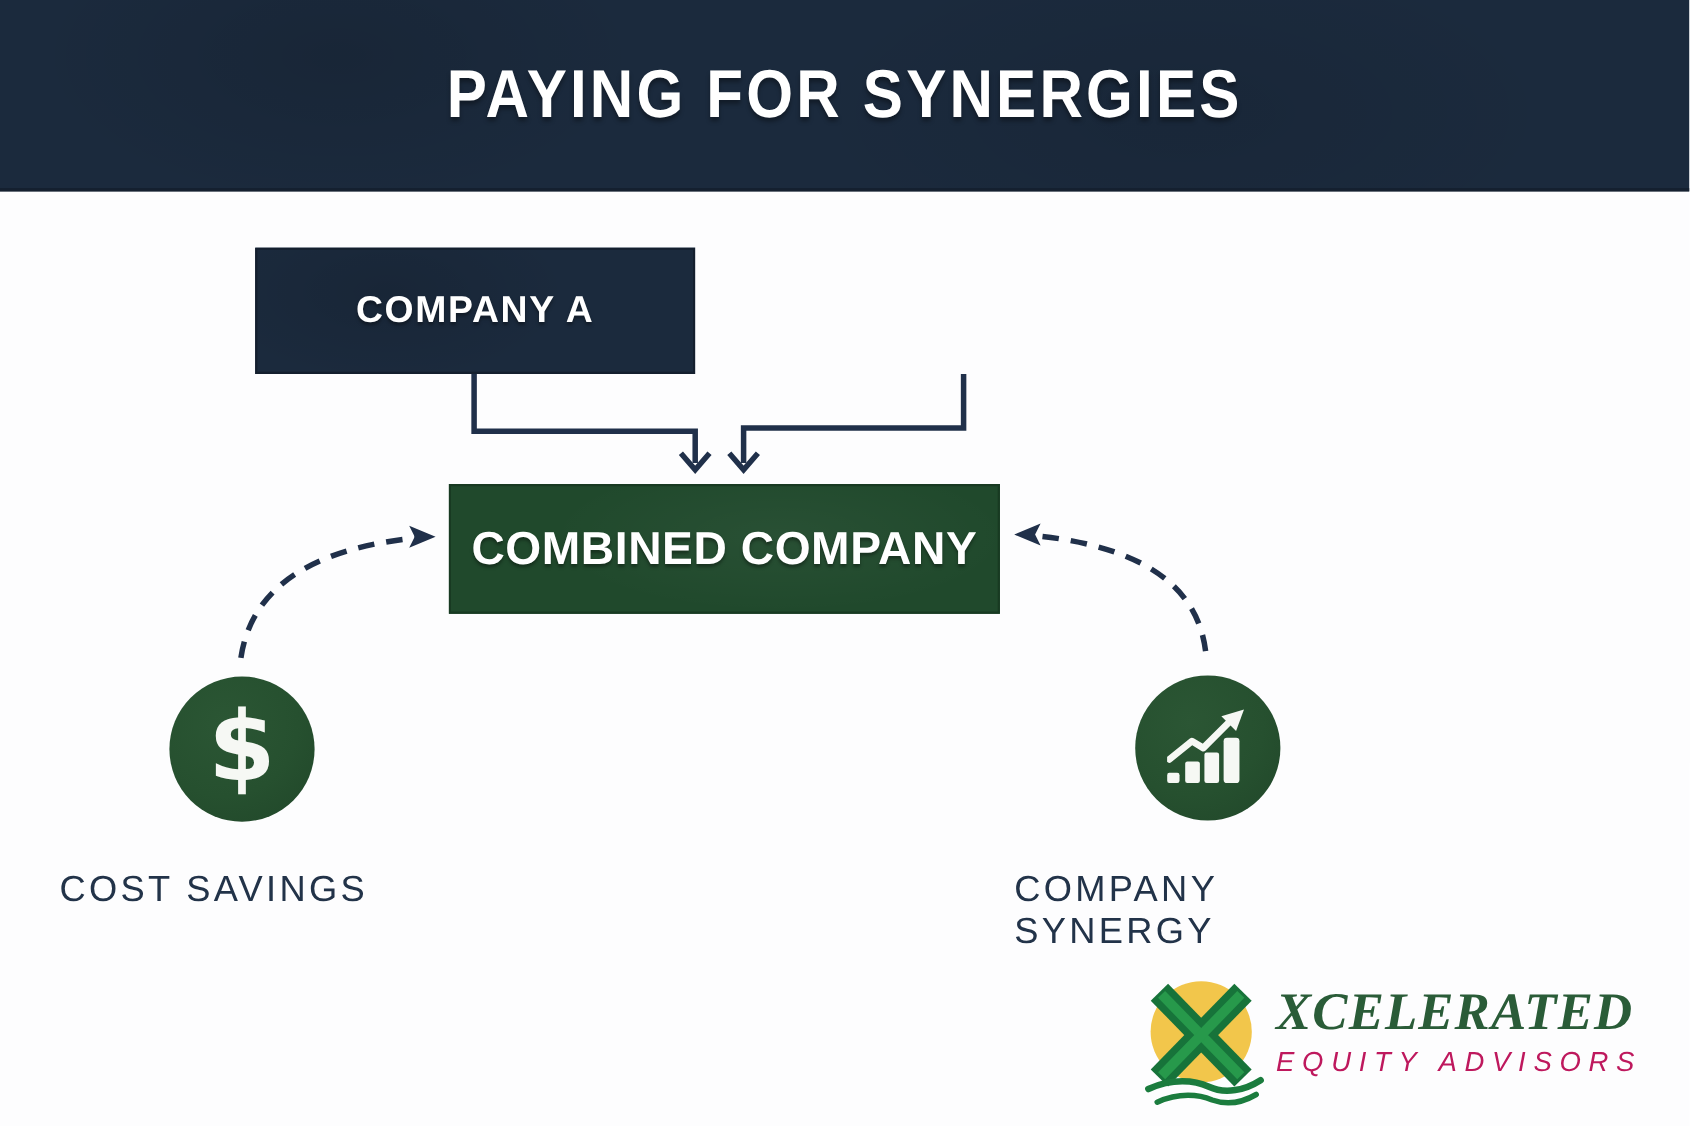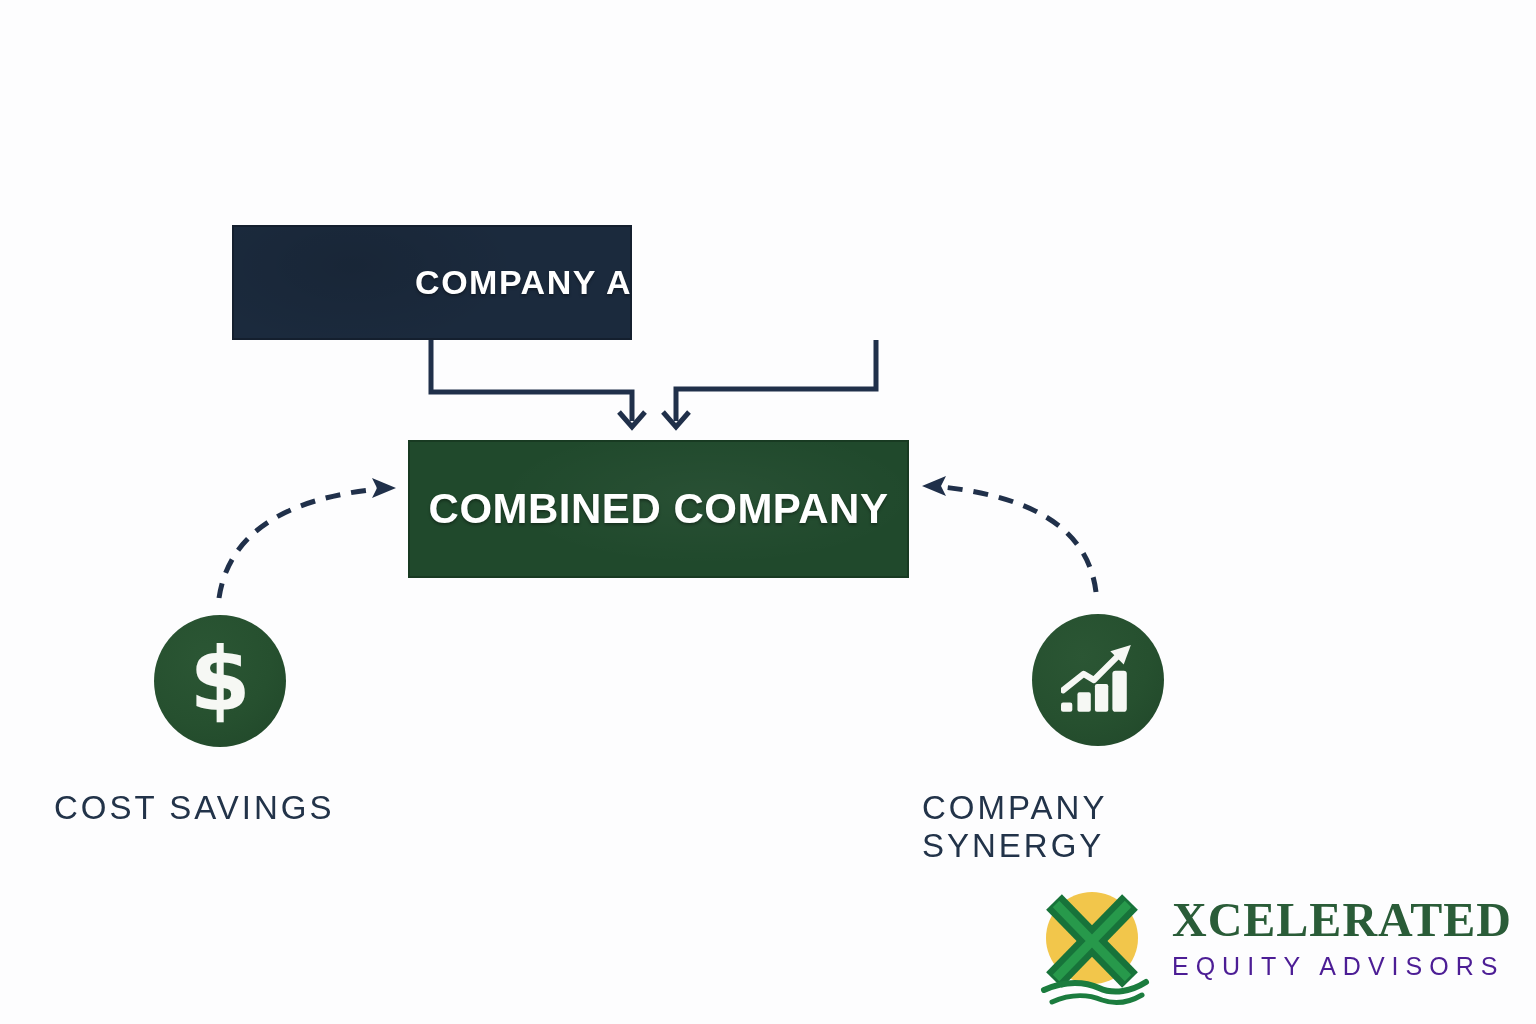--- a/index.html
+++ b/index.html
@@ -30,23 +30,23 @@
     text-shadow:0 2px 3px rgba(0,0,0,0.35);
   }
   .navy{background:
       radial-gradient(ellipse 240px 120px at 30% 35%, rgba(0,0,0,0.10), transparent 70%),
       #1b2a3d;
       box-shadow:0 0 0 2px #141f2e inset;}
   .green{background:
       radial-gradient(ellipse 300px 100px at 60% 40%, rgba(255,255,255,0.04), transparent 70%),
       #20492c;
       box-shadow:0 0 0 2px #183a22 inset;}
-  .company-a{left:232px;top:225px;width:400px;height:115px;font-size:34px;letter-spacing:1.5px;justify-content:flex-end;}
+  .company-a{left:232px;top:225px;width:400px;height:115px;font-size:34px;letter-spacing:1.5px;}
   .company-b{left:673px;top:225px;width:404px;height:115px;font-size:34px;letter-spacing:1.5px;}
-  .combined {left:408px;top:440px;width:501px;height:138px;font-size:42px;letter-spacing:0.5px;}
+  .combined {left:408px;top:440px;width:501px;height:118px;font-size:42px;letter-spacing:0.5px;}
   
   .overlay{position:absolute;left:0;top:0;width:1536px;height:1024px;pointer-events:none;}
   
   .circle{
     position:absolute;width:132px;height:132px;border-radius:50%;
     background:radial-gradient(circle at 38% 32%, #2b5634 0%, #26502f 55%, #204629 100%);
     display:flex;align-items:center;justify-content:center;
   }
   .cost{left:154px;top:615px;}
   .revenue{left:1032px;top:614px;}
@@ -58,34 +58,37 @@
   
   .caption{
     position:absolute;top:789px;width:360px;
     color:#223349;font-size:33px;letter-spacing:3px;font-weight:400;
   }
   .caption.cost-label{left:54px;}
   .caption.revenue-label{left:922px;}
   
   .logo{position:absolute;left:1032px;top:880px;display:flex;align-items:flex-start;}
   .logo-mark{width:120px;height:132px;flex:0 0 auto;}
-  .logo-text{margin-left:20px;padding-top:16px;}
+  .logo-text{margin-left:8px;padding-top:16px;font-style:italic;}
   .logo-name{
     font-family:"Liberation Serif", serif;font-weight:bold;
     font-size:48px;line-height:1.0;color:#2a5c38;letter-spacing:1px;white-space:nowrap;
   }
   .logo-sub{
-    margin-top:8px;font-size:25px;letter-spacing:7px;color:#4c1d95;white-space:nowrap;
+    margin-top:8px;font-size:25px;letter-spacing:7px;color:#be185d;white-space:nowrap;
   }
 </style>
 </head>
 <body>
 
 <div class="canvas">
 
+  <header class="banner">
+    <h1>PAYING FOR SYNERGIES</h1>
+  </header>
 
   <div class="box navy company-a">
     <span>COMPANY A</span>
   </div>
   <div class="box green combined">
     <span>COMBINED COMPANY</span>
   </div>
 
   <svg class="overlay" viewBox="0 0 1536 1024">
 

